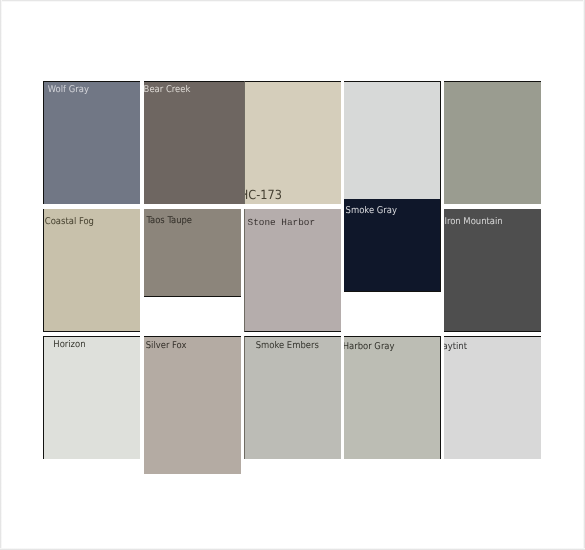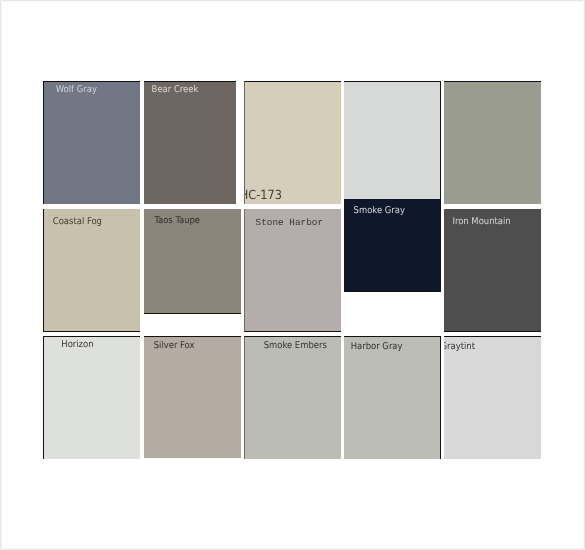--- a/index.html
+++ b/index.html
@@ -47,21 +47,20 @@
     box-sizing: border-box;
     overflow: hidden;
   }
   .swatch-label {
     position: absolute;
     font-family: "DejaVu Sans", sans-serif;
     font-stretch: condensed;
     font-size: 9.4px;
     line-height: 10px;
     white-space: nowrap;
-    margin-left: 8px;
   }
   .swatch-code {
     position: absolute;
     font-family: "DejaVu Sans", sans-serif;
     font-stretch: condensed;
     font-size: 12.6px;
     line-height: 13px;
     white-space: nowrap;
   }
 </style>
@@ -70,47 +69,47 @@
 
 <div id="page">
   <div class="edge edge-top"></div>
   <div class="edge edge-left"></div>
   <div class="edge edge-right"></div>
   <div class="edge edge-bottom"></div>
   <div id="grid">
       <div class="swatch" style="left: 43px; top: 81px; width: 96.5px; height: 122.6px; background: rgb(113, 119, 133); border-top: 1.6px solid rgb(18, 18, 16); border-left: 1.6px solid rgb(18, 18, 16);">
         <div class="swatch-label" style="color: rgb(210, 211, 216); left: 3.8px; top: 3.1px;">Wolf Gray</div>
       </div>
-      <div class="swatch" style="left: 143.5px; top: 81px; width: 92px; height: 122.6px; background: rgb(110, 102, 97); border-top: 1.6px solid rgb(18, 18, 16);">
+      <div class="swatch" style="left: 143.5px; top: 81px; width: 101px; height: 122.6px; background: rgb(110, 102, 97); border-top: 1.6px solid rgb(18, 18, 16);">
         <div class="swatch-label" style="color: rgb(219, 215, 210); left: 0.1px; top: 3.1px;">Bear Creek</div>
       </div>
       <div class="swatch" style="left: 244px; top: 81px; width: 96.5px; height: 122.6px; background: rgb(213, 206, 187); border-top: 1.6px solid rgb(18, 18, 16); border-left: 1.2px solid rgb(111, 107, 99); padding-left: 7px;">
         <div class="swatch-code" style="color: rgb(69, 64, 50); left: -5.2px; top: 105.5px;">HC-173</div>
       </div>
       <div class="swatch" style="left: 344px; top: 81px; width: 97px; height: 122.6px; background: rgb(215, 217, 216); border-top: 1.6px solid rgb(18, 18, 16); border-right: 1.6px solid rgb(18, 18, 16);"></div>
       <div class="swatch" style="left: 444px; top: 81px; width: 97px; height: 122.6px; background: rgb(154, 156, 144); border-top: 1.6px solid rgb(18, 18, 16);"></div>
       <div class="swatch" style="left: 43px; top: 208.6px; width: 96.5px; height: 123.5px; background: rgb(200, 193, 171); border-left: 1.6px solid rgb(18, 18, 16); border-bottom: 1.3px solid rgb(18, 18, 16);">
         <div class="swatch-label" style="color: rgb(70, 65, 47); left: 0.8px; top: 8.1px;">Coastal Fog</div>
       </div>
-      <div class="swatch" style="left: 143.5px; top: 208.6px; width: 97px; height: 105px; background: rgb(140, 133, 123); border-bottom: 1.3px solid rgb(18, 18, 16);">
+      <div class="swatch" style="left: 143.5px; top: 208.6px; width: 97px; height: 88px; background: rgb(140, 133, 123); border-bottom: 1.3px solid rgb(18, 18, 16);">
         <div class="swatch-label" style="color: rgb(50, 46, 40); left: 2.9px; top: 7.3px;">Taos Taupe</div>
       </div>
       <div class="swatch" style="left: 244px; top: 208.6px; width: 96.5px; height: 123.5px; background: rgb(181, 173, 172); border-left: 1.2px solid rgb(111, 107, 99); border-bottom: 1.3px solid rgb(18, 18, 16);">
         <div class="swatch-label" style="color: rgb(59, 53, 51); left: 2.5px; top: 9.3px; font-family: Liberation Mono, monospace;">Stone Harbor</div>
       </div>
       <div class="swatch" style="left: 344px; top: 199px; width: 97px; height: 93px; background: #0f172a; border-right: 1.6px solid rgb(18, 18, 16); border-bottom: 1.3px solid rgb(18, 18, 16);">
         <div class="swatch-label" style="color: rgb(213, 214, 218); left: 1.6px; top: 7.3px;">Smoke Gray</div>
       </div>
       <div class="swatch" style="left: 444px; top: 208.6px; width: 97px; height: 123.5px; background: rgb(78, 78, 78); border-bottom: 1.3px solid rgb(18, 18, 16);">
         <div class="swatch-label" style="color: rgb(214, 214, 214); left: 0.45px; top: 8.3px;">Iron Mountain</div>
       </div>
       <div class="swatch" style="left: 43px; top: 335.7px; width: 96.5px; height: 123.4px; background: rgb(222, 224, 219); border-top: 1.6px solid rgb(18, 18, 16); border-left: 1.6px solid rgb(18, 18, 16);">
         <div class="swatch-label" style="color: rgb(55, 55, 47); left: 1.3px; top: 3.4px; padding-left: 8px;">Horizon</div>
       </div>
-      <div class="swatch" style="left: 143.5px; top: 335.7px; width: 97px; height: 122px; background: rgb(180, 171, 163); border-top: 1.6px solid rgb(18, 18, 16);">
+      <div class="swatch" style="left: 143.5px; top: 335.7px; width: 97px; height: 138px; background: rgb(180, 171, 163); border-top: 1.6px solid rgb(18, 18, 16);">
         <div class="swatch-label" style="color: rgb(53, 49, 43); left: 2.2px; top: 4.4px;">Silver Fox</div>
       </div>
       <div class="swatch" style="left: 244px; top: 335.7px; width: 96.5px; height: 123.4px; background: rgb(188, 188, 182); border-top: 1.6px solid rgb(18, 18, 16); border-left: 1.2px solid rgb(111, 107, 99);">
         <div class="swatch-label" style="color: rgb(54, 54, 47); left: -1.3px; top: 4.4px; padding-left: 12px;">Smoke Embers</div>
       </div>
       <div class="swatch" style="left: 344px; top: 335.7px; width: 97px; height: 123.4px; background: rgb(188, 189, 180); border-top: 1.6px solid rgb(18, 18, 16); border-right: 1.6px solid rgb(18, 18, 16);">
         <div class="swatch-label" style="color: rgb(51, 51, 44); left: -1.3px; top: 5.4px;">Harbor Gray</div>
       </div>
       <div class="swatch" style="left: 444px; top: 335.7px; width: 97px; height: 123.4px; background: rgb(216, 216, 216); border-top: 1.6px solid rgb(18, 18, 16);">
         <div class="swatch-label" style="color: rgb(52, 52, 52); left: -11.5px; top: 5.4px;">Graytint</div>

